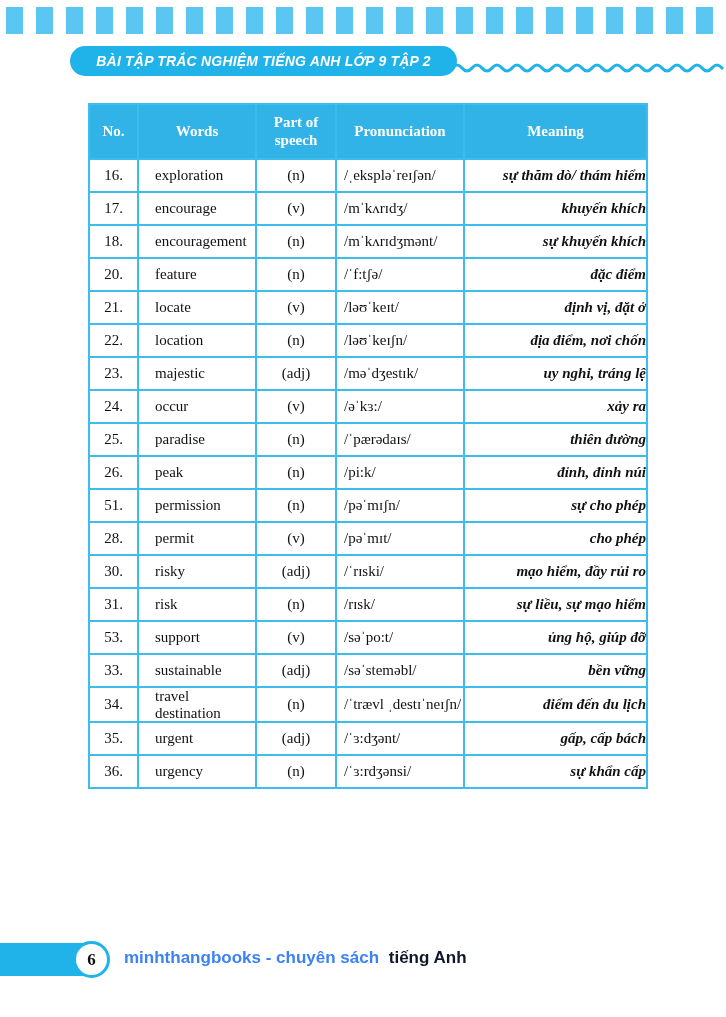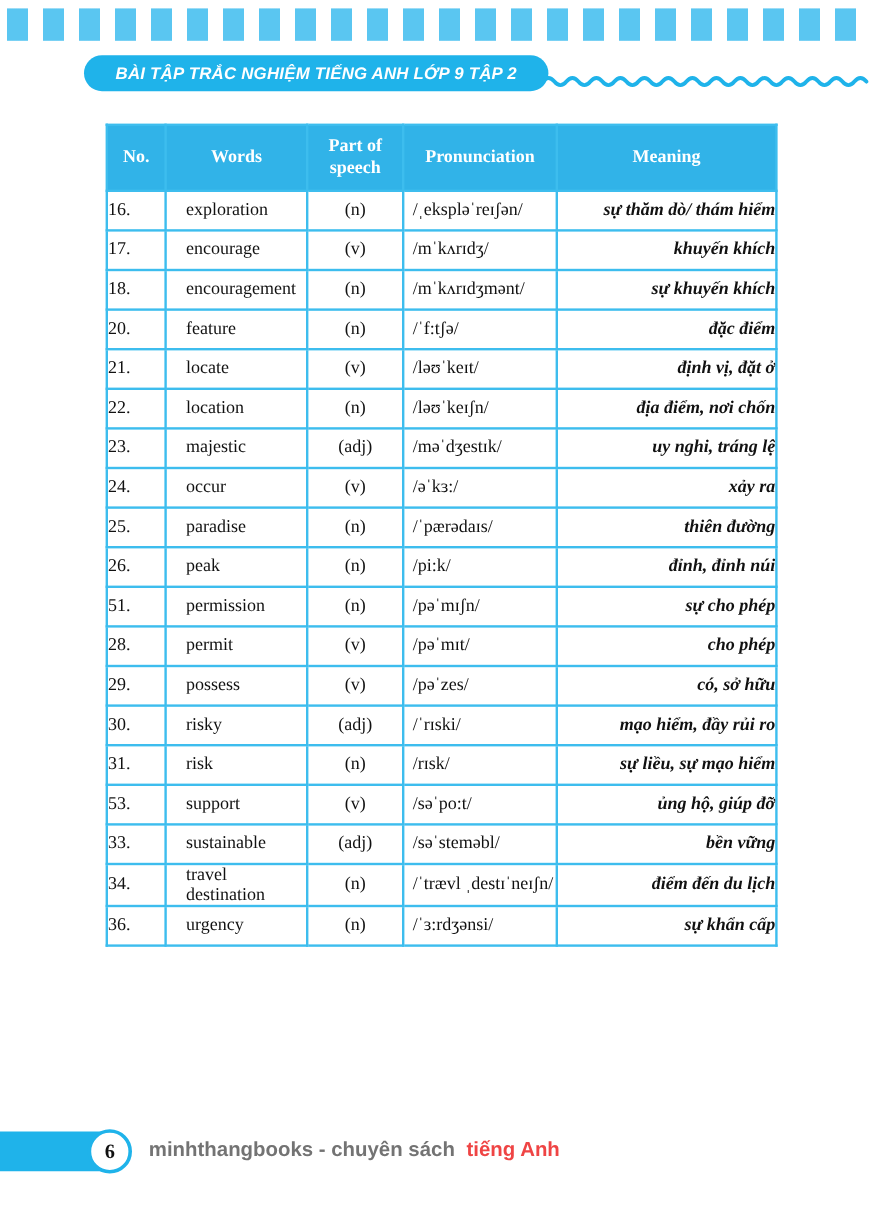--- a/index.html
+++ b/index.html
@@ -44,21 +44,21 @@
   table.vocab th, table.vocab td { border:2px solid #3dbdee; }
   table.vocab th {
     background:#31b3e8; color:#ffffff; font-weight:bold; font-size:15px;
     height:55px; text-align:center; vertical-align:middle; line-height:1.15;
   }
   table.vocab td {
     height:33px; font-size:15px; color:#111111;
     vertical-align:middle; background:#ffffff; line-height:1.1;
     overflow:hidden;
   }
-  td.col-no   { text-align:left; }
+  td.col-no   { text-align:center; }
   td.col-word { text-align:left; padding-left:16px; }
   td.col-pos  { text-align:center; }
   td.col-pron { text-align:left; padding-left:7px; }
   td.col-meaning {
     text-align:right; padding-left:8px;
     font-style:italic; font-weight:bold;
   }
 
   
   .footer-bar {
@@ -69,22 +69,22 @@
     position:absolute; left:73px; top:941px; width:37px; height:37px;
     background:#ffffff; border:3px solid #1fb3ea; border-radius:50%;
     display:flex; align-items:center; justify-content:center;
   }
   .page-circle span { font-weight:bold; font-size:17px; color:#111111; }
   .footer-brand {
     position:absolute; left:124px; top:948px;
     font-family:"Liberation Sans", sans-serif; font-weight:bold; font-size:17px;
     white-space:nowrap;
   }
-  .footer-brand .brand-blue  { color:#737373; }
-  .footer-brand .brand-black { color:#ef4444; margin-left:5px; }
+  .footer-brand .brand-blue  { color:#3b82f6; }
+  .footer-brand .brand-black { color:#0f172a; margin-left:5px; }
 </style>
 </head>
 <body>
 
 <div class="page">
 
   <div class="stripes"></div>
 
   <div class="chapter-badge">
     <span>BÀI TẬP TRẮC NGHIỆM TIẾNG ANH LỚP 9 TẬP 2</span>
@@ -190,27 +190,20 @@
           <td class="col-meaning">sự cho phép</td>
         </tr>
         <tr>
           <td class="col-no">28.</td>
           <td class="col-word">permit</td>
           <td class="col-pos">(v)</td>
           <td class="col-pron">/pəˈmɪt/</td>
           <td class="col-meaning">cho phép</td>
         </tr>
         <tr>
-          <td class="col-no">29.</td>
-          <td class="col-word">possess</td>
-          <td class="col-pos">(v)</td>
-          <td class="col-pron">/pəˈzes/</td>
-          <td class="col-meaning">có, sở hữu</td>
-        </tr>
-        <tr>
           <td class="col-no">30.</td>
           <td class="col-word">risky</td>
           <td class="col-pos">(adj)</td>
           <td class="col-pron">/ˈrɪski/</td>
           <td class="col-meaning">mạo hiểm, đầy rủi ro</td>
         </tr>
         <tr>
           <td class="col-no">31.</td>
           <td class="col-word">risk</td>
           <td class="col-pos">(n)</td>
@@ -230,20 +223,27 @@
           <td class="col-pos">(adj)</td>
           <td class="col-pron">/səˈsteməbl/</td>
           <td class="col-meaning">bền vững</td>
         </tr>
         <tr>
           <td class="col-no">34.</td>
           <td class="col-word">travel destination</td>
           <td class="col-pos">(n)</td>
           <td class="col-pron">/ˈtrævl ˌdestɪˈneɪʃn/</td>
           <td class="col-meaning">điểm đến du lịch</td>
+        </tr>
+        <tr>
+          <td class="col-no">35.</td>
+          <td class="col-word">urgent</td>
+          <td class="col-pos">(adj)</td>
+          <td class="col-pron">/ˈɜ:dʒənt/</td>
+          <td class="col-meaning">gấp, cấp bách</td>
         </tr>
         <tr>
           <td class="col-no">36.</td>
           <td class="col-word">urgency</td>
           <td class="col-pos">(n)</td>
           <td class="col-pron">/ˈɜ:rdʒənsi/</td>
           <td class="col-meaning">sự khẩn cấp</td>
         </tr>
       </tbody>
   </table>

